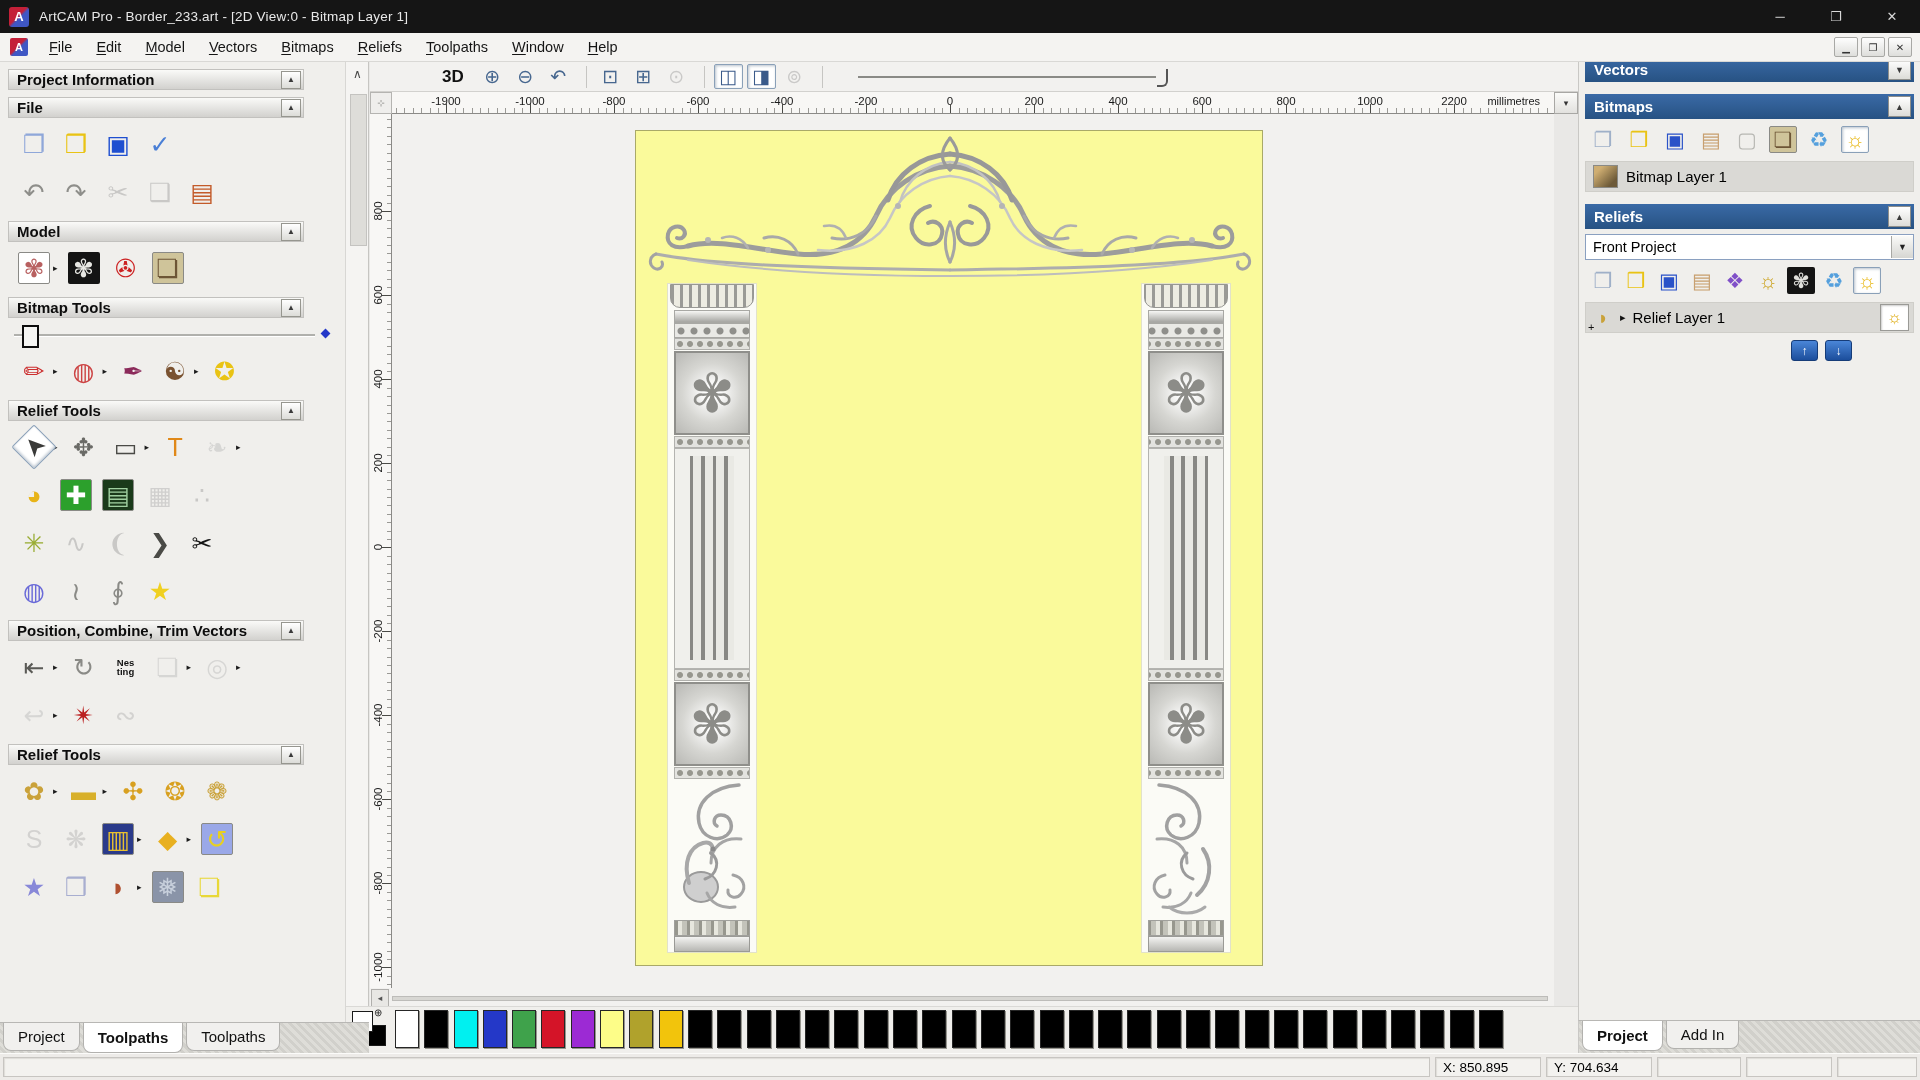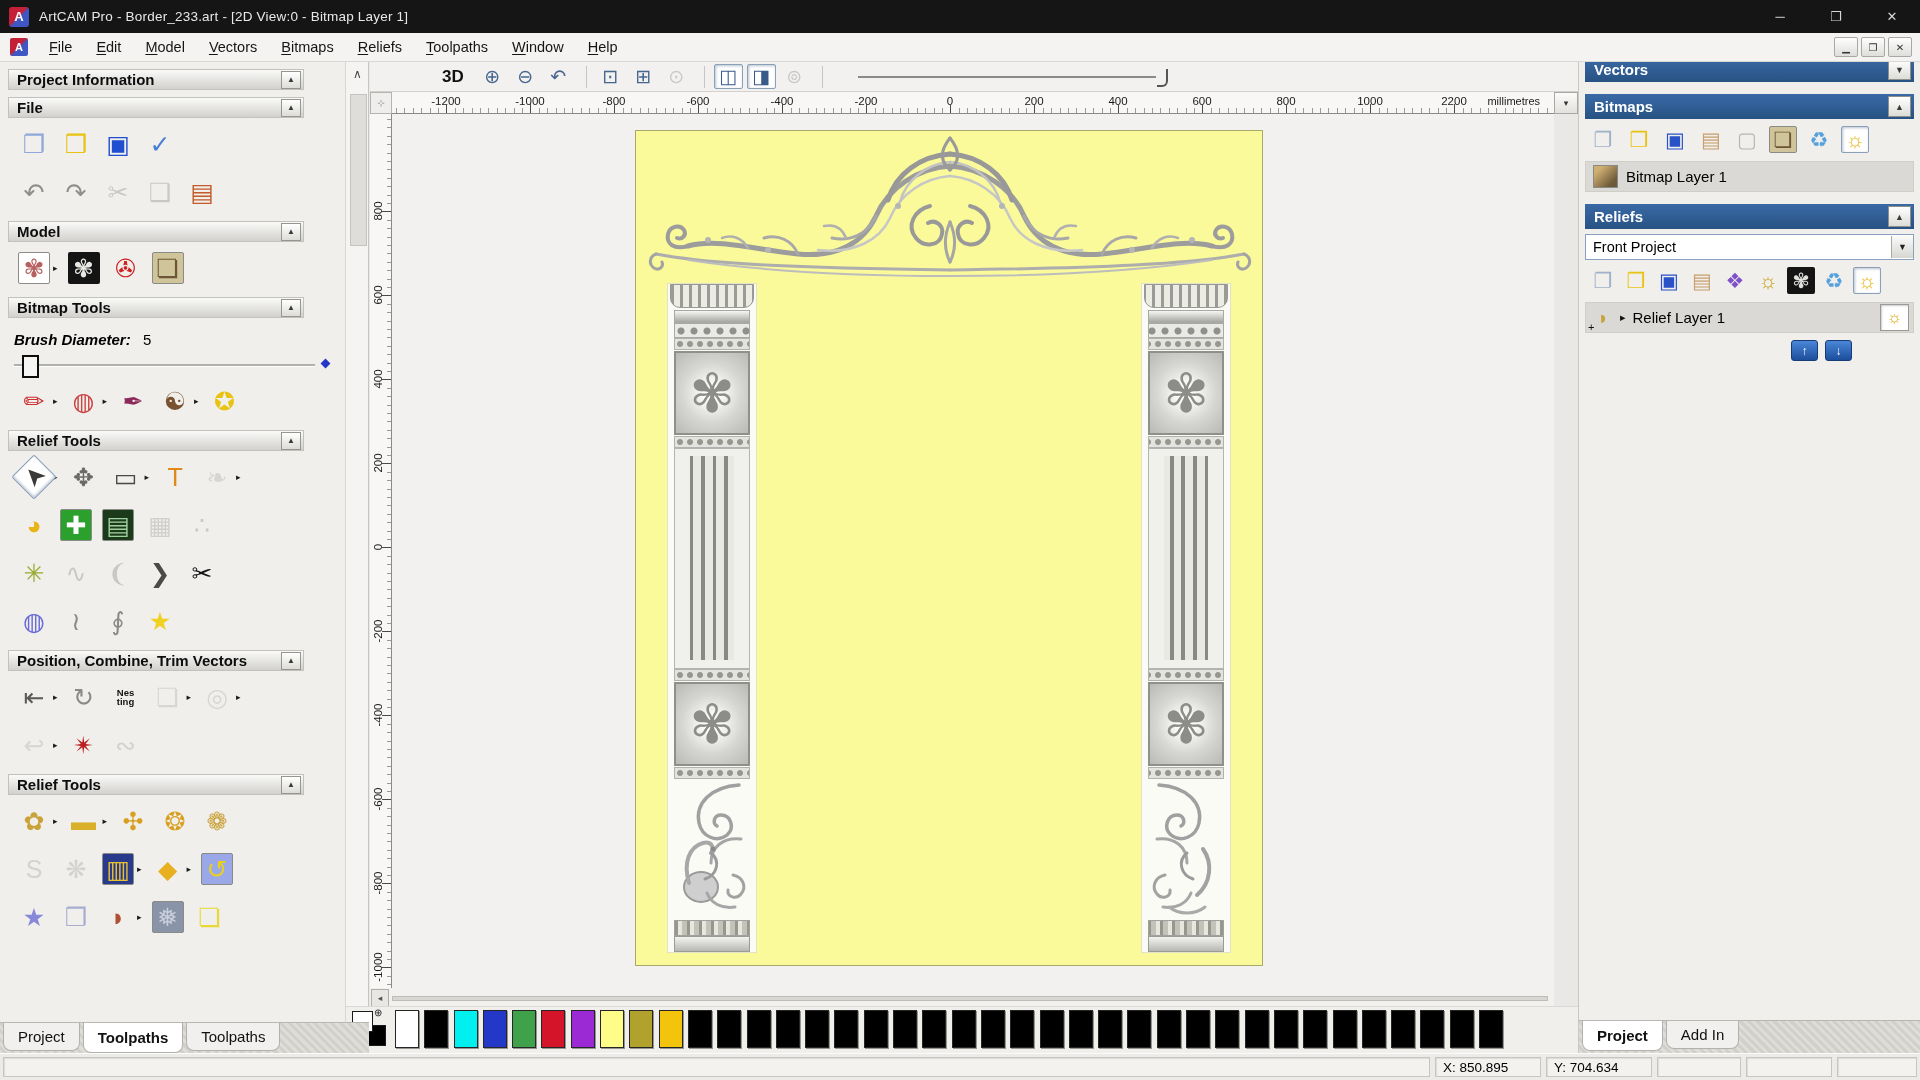--- a/index.html
+++ b/index.html
@@ -265,24 +265,20 @@
       </span>
       <span class="icw">
         <span class="ic" style="color: rgb(109, 86, 54); background: rgb(207, 196, 154); border: 1px solid rgb(138, 138, 134);">❏</span>
       </span>
     </div>
 
   <div class="sect-h">
     <span>Bitmap Tools</span>
     <span class="collapse">▲</span>
   </div>
-  <div class="brush-row">
-    <span class="lab">Brush Diameter:</span>
-    <span class="val">5</span>
-  </div>
   <div class="slider-row">
     <div class="slider-track"></div>
     <div class="slider-handle"></div>
     <div class="slider-dot"></div>
   </div>
   <div class="icons">
       <span class="icw">
         <span class="ic" style="color: rgb(204, 48, 48);">✏</span>
         <span class="fly">▸</span>
       </span>
@@ -524,21 +520,21 @@
     </div>
   <div class="vslider">
     <div class="line"></div>
     <div class="hook"></div>
   </div>
 </div>
 
 <div class="rcorner">⊹</div>
 <div class="hruler">
   <span class="runit">millimetres</span>
-<span class="hlab" style="left: 54px;">-1200</span>
+<span class="hlab" style="left: 54px;">-1900</span>
     <span class="htick" style="left: 54px;"></span>
     <span class="hlab" style="left: 138px;">-1000</span>
     <span class="htick" style="left: 138px;"></span>
     <span class="hlab" style="left: 222px;">-800</span>
     <span class="htick" style="left: 222px;"></span>
     <span class="hlab" style="left: 306px;">-600</span>
     <span class="htick" style="left: 306px;"></span>
     <span class="hlab" style="left: 390px;">-400</span>
     <span class="htick" style="left: 390px;"></span>
     <span class="hlab" style="left: 474px;">-200</span>

